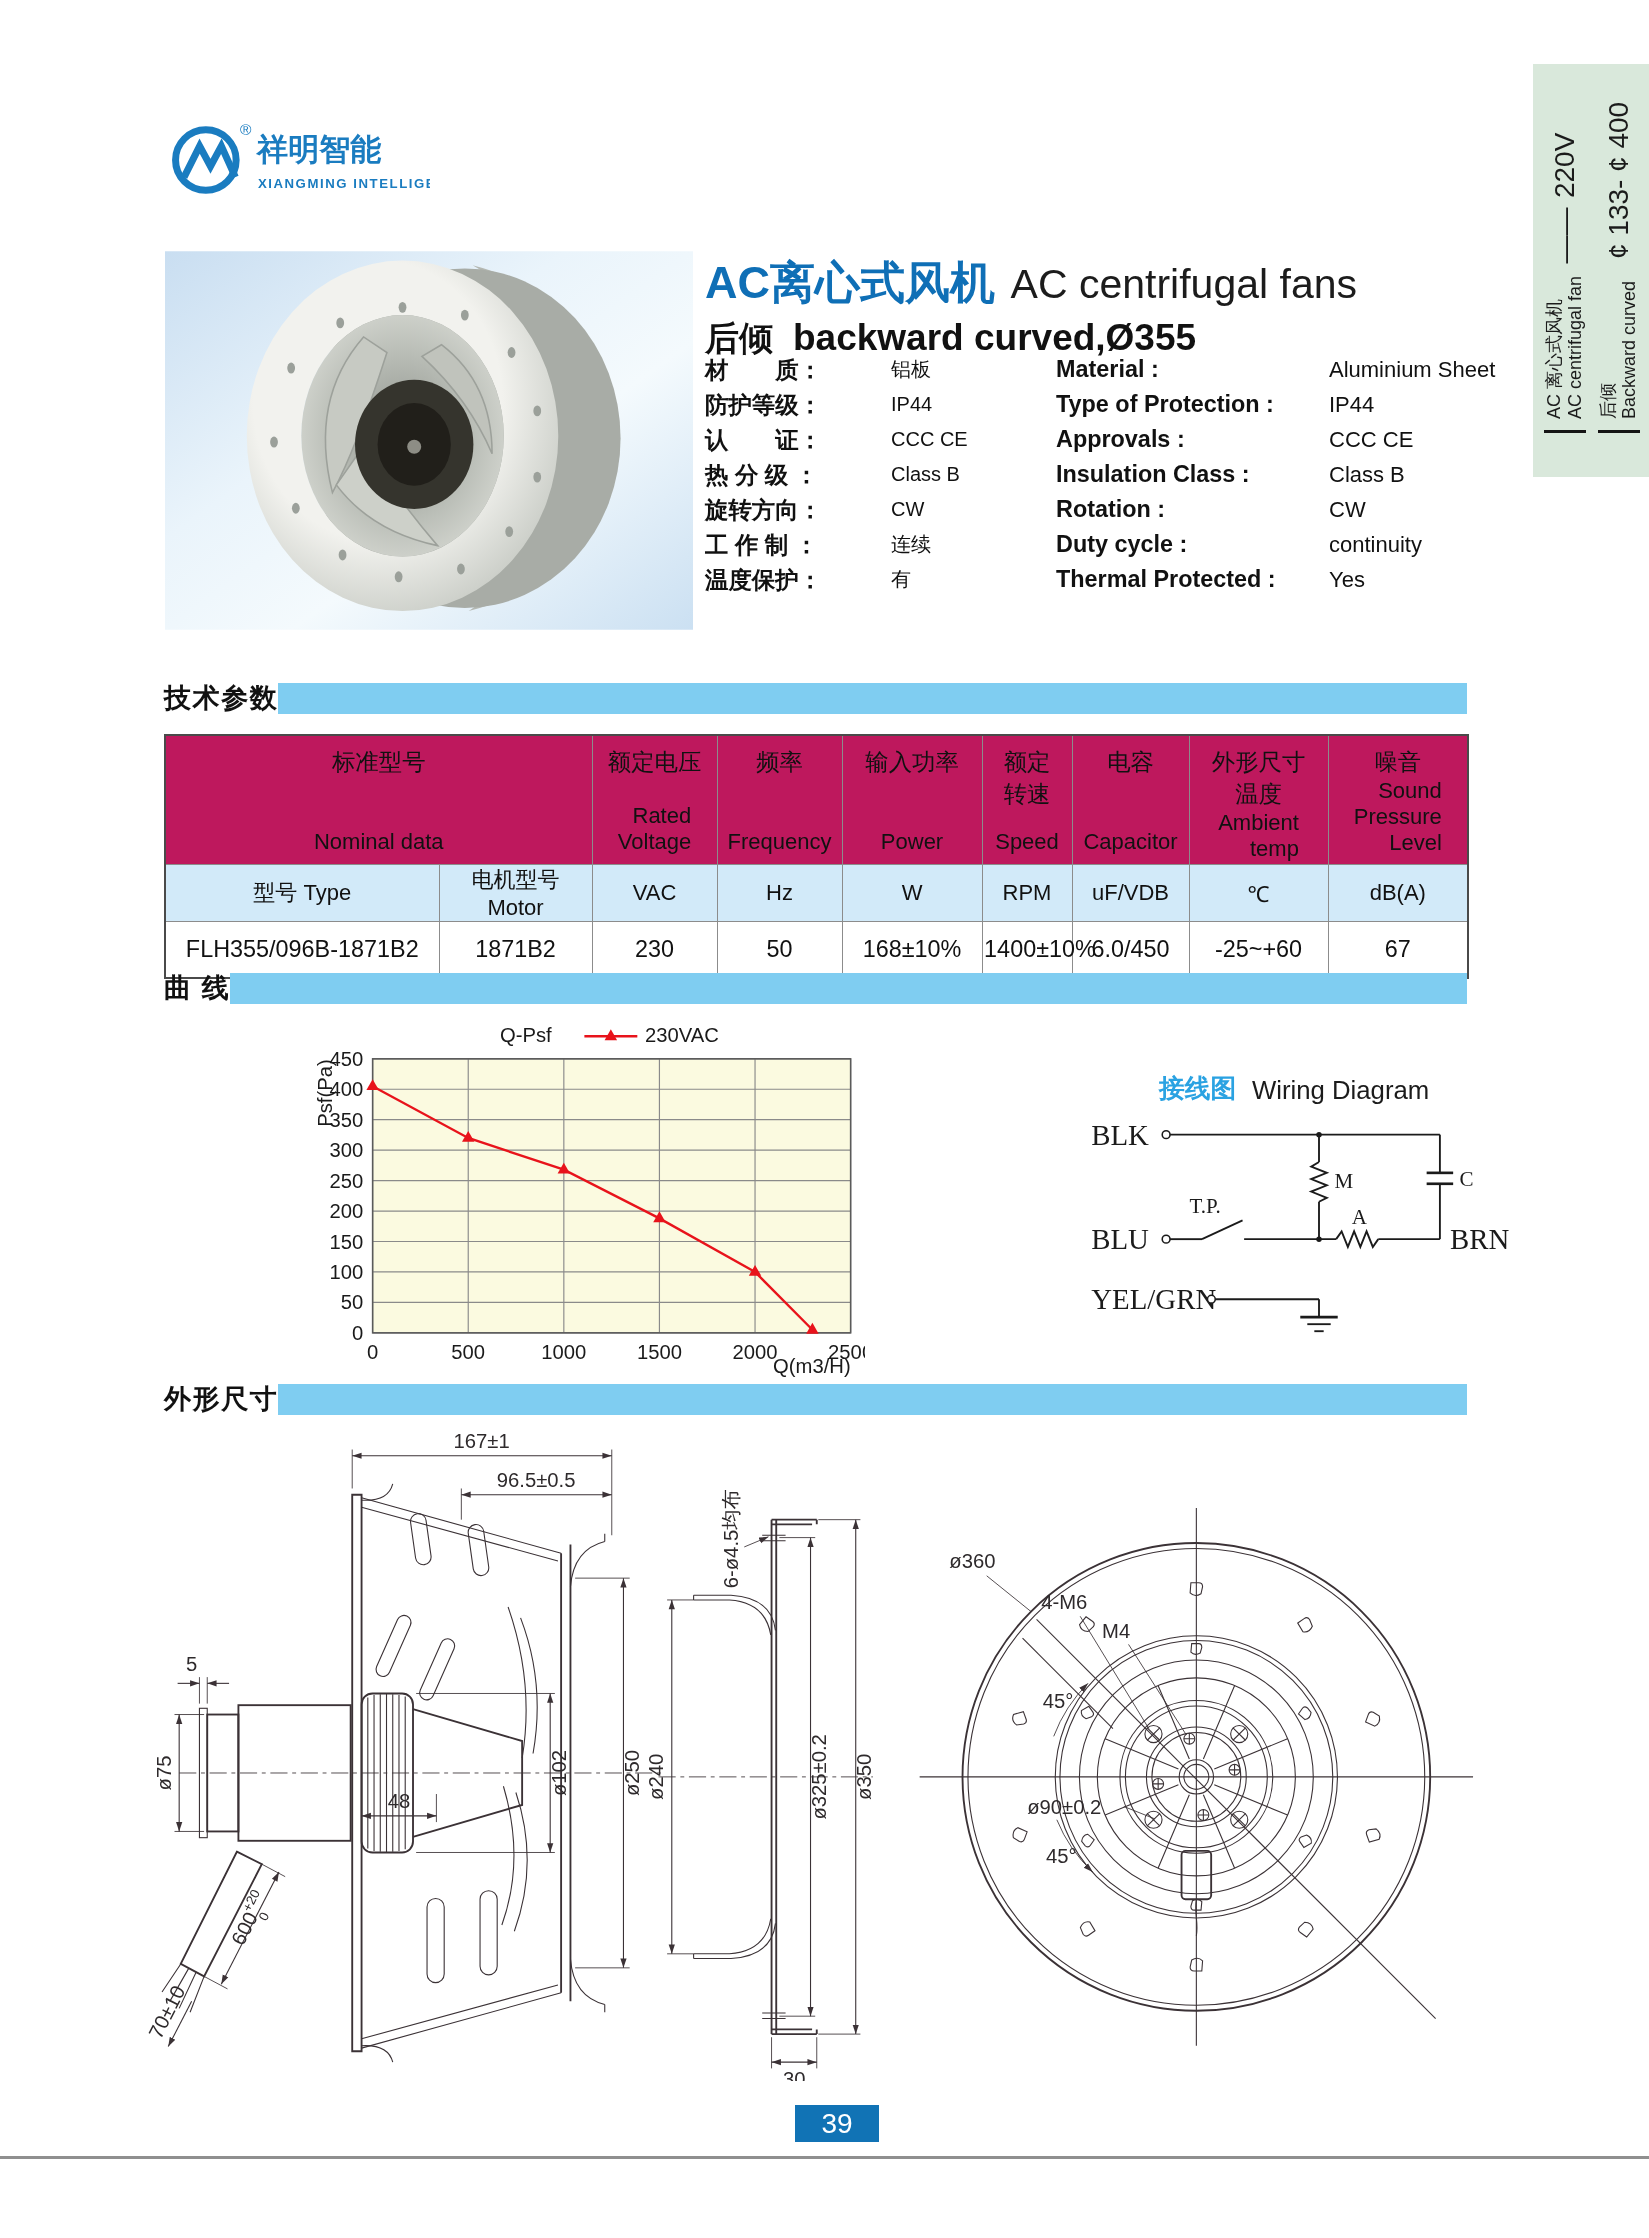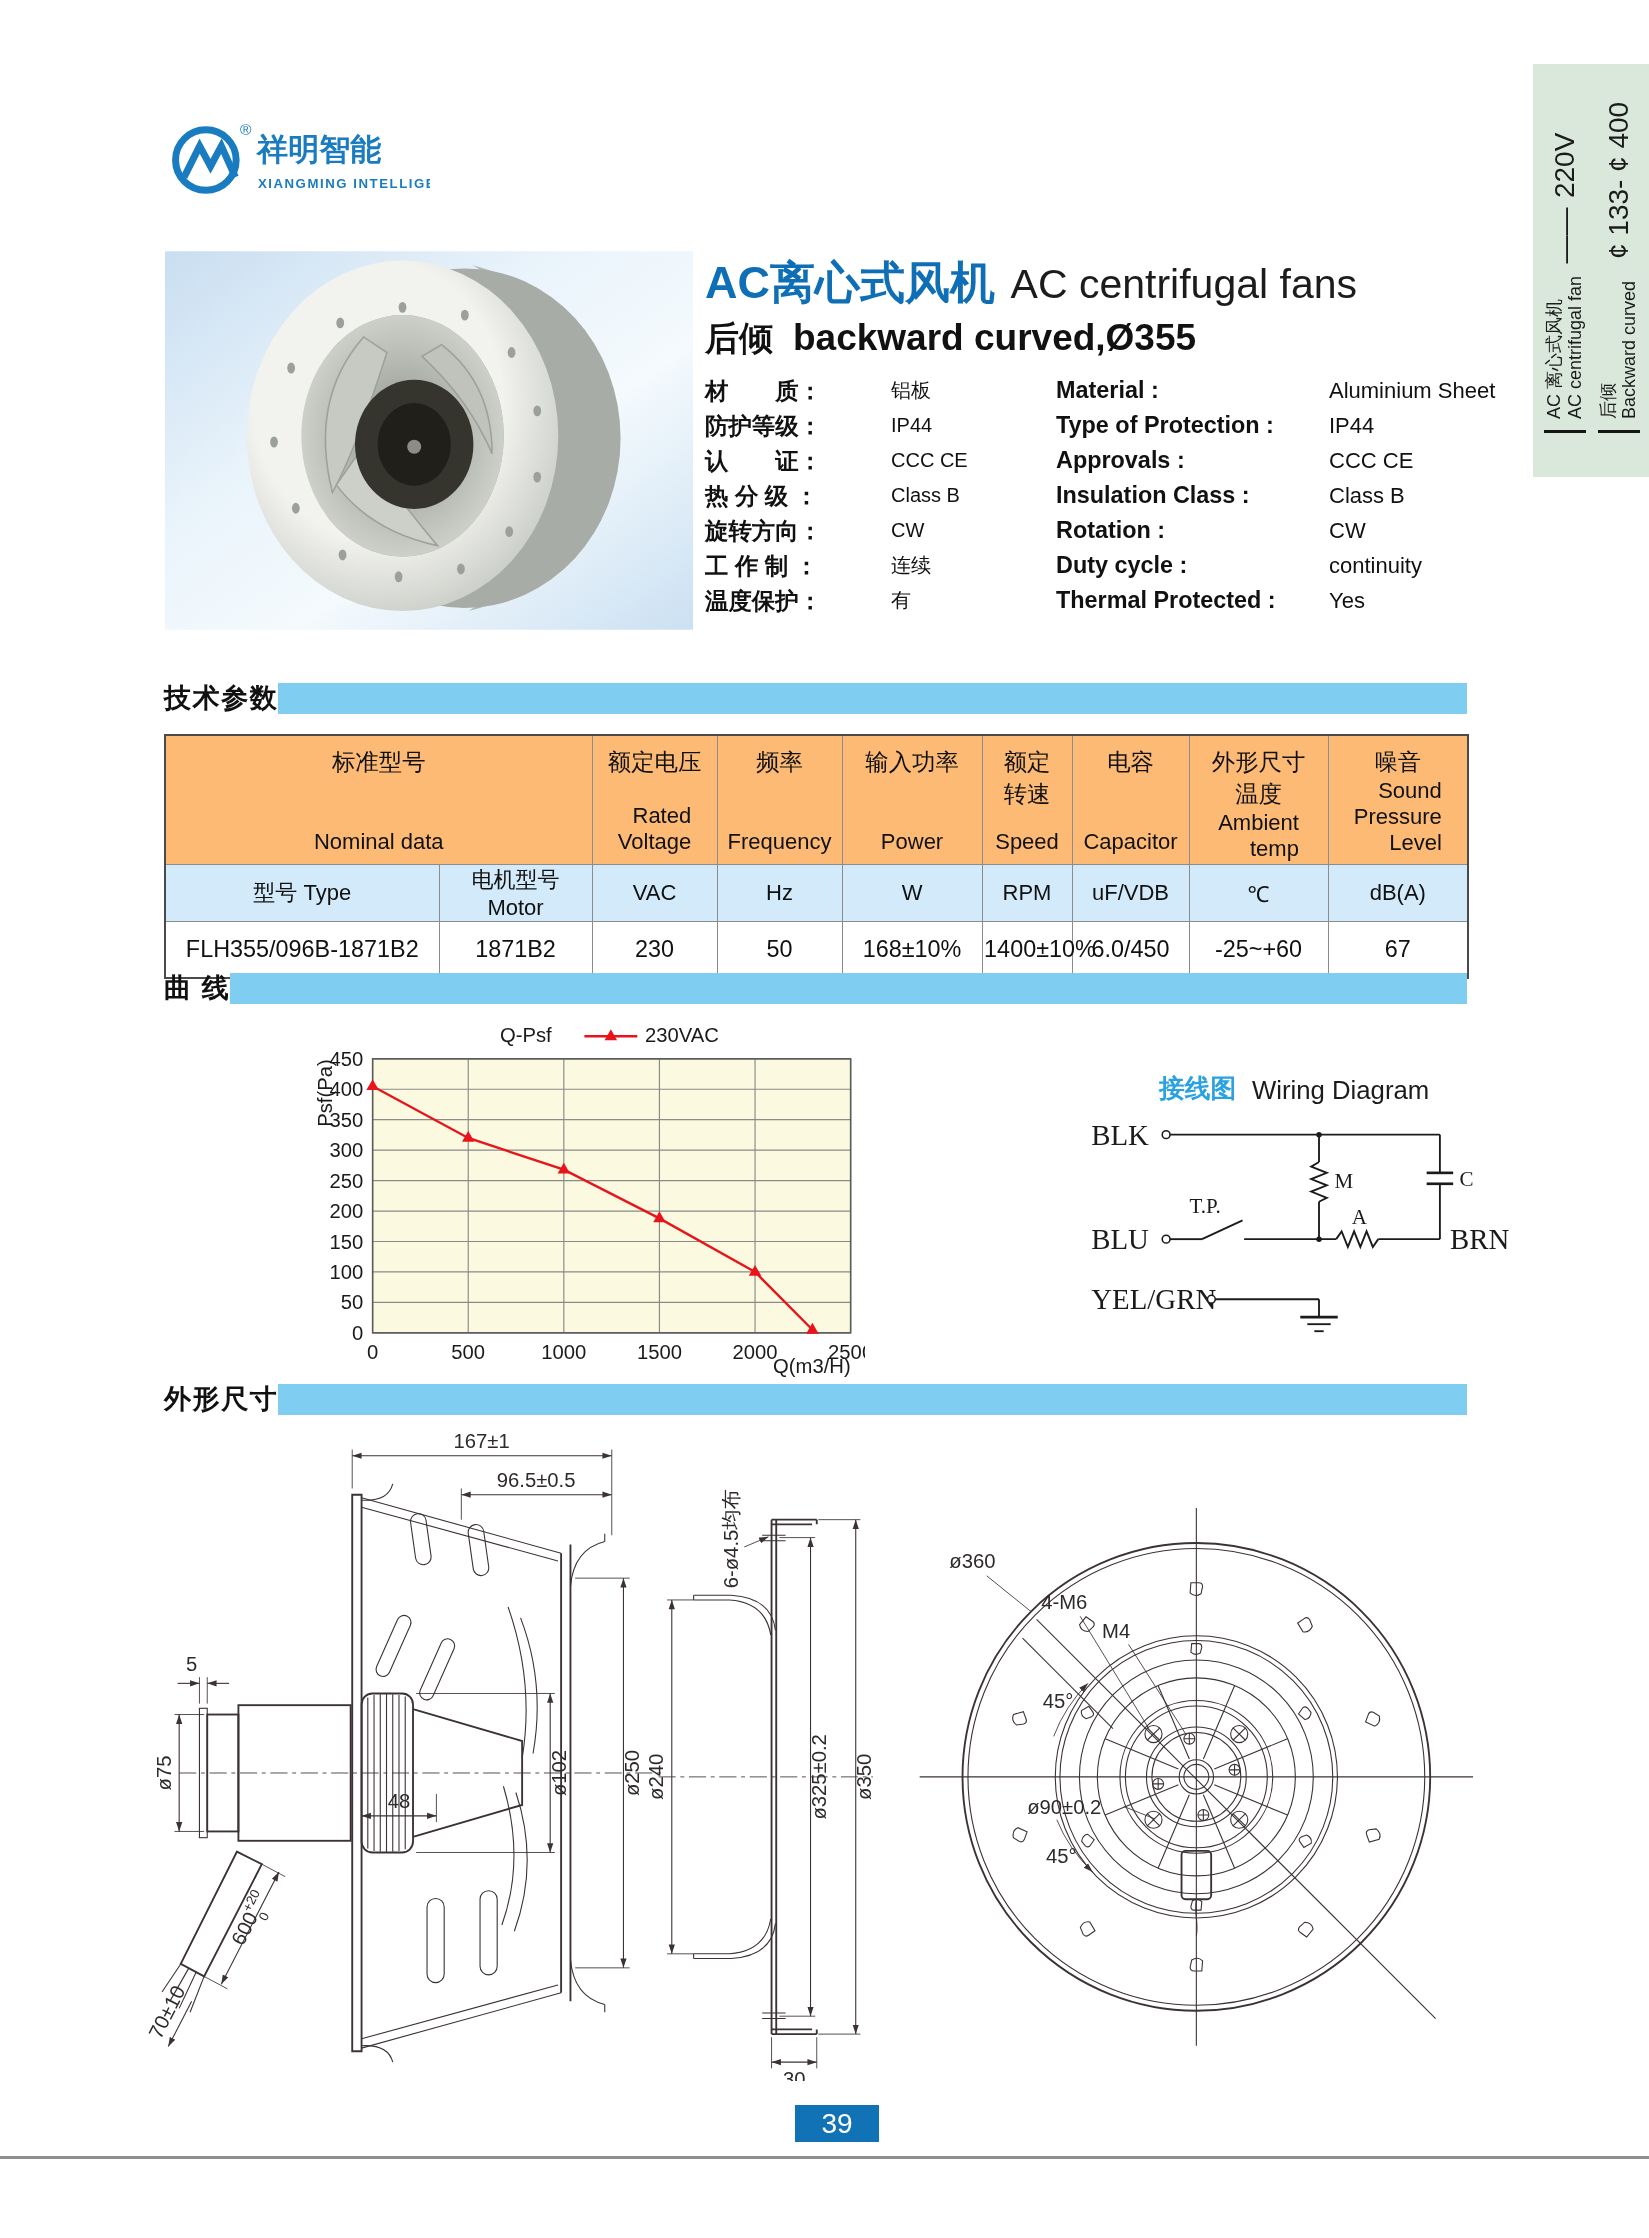--- a/index.html
+++ b/index.html
@@ -30,21 +30,21 @@
 
   
   .sec{display:flex;align-items:center;gap:0;width:1303px;}
   .sec .st{font-size:27px;font-weight:bold;letter-spacing:1.6px;white-space:nowrap;}
   .sec .bar{flex:1;height:31px;background:#7fcdf1;}
 
   
   table.tech{border-collapse:collapse;width:1303px;table-layout:fixed;border:2.3px solid #4a4a4a;}
   table.tech th,table.tech td{border:0.8px solid #8c8c8c;text-align:center;vertical-align:middle;
      white-space:pre-line;padding:0 1.6px;}
-  table.tech .r1 th{background:#fdba74;height:128px;font-weight:normal;}
+  table.tech .r1 th{background:#be185d;height:128px;font-weight:normal;}
   table.tech .r1 .hc{height:109px;display:flex;flex-direction:column;justify-content:space-between;align-items:center;padding:9.4px 0;}
   table.tech .r1 .cn{font-size:23.4px;}
   table.tech .r1 .en{font-size:22px;text-align:right;}
   table.tech .r2 th{background:#d2eaf9;height:36px;font-size:22px;font-weight:normal;}
   table.tech .r3 td{height:55px;font-size:23.4px;background:#fff;}
 
   
   .tick{font-size:26px;fill:#1a1a1a;font-family:"Liberation Sans",sans-serif;}
   .wt-cn{font-size:33px;font-weight:bold;fill:#2aa2e2;font-family:"Liberation Sans",sans-serif;}
   .wt-en{font-size:33px;fill:#1b1b1b;font-family:"Liberation Sans",sans-serif;}
@@ -163,21 +163,21 @@
     <div class="titlerow">
       <span class="t-cn">AC离心式风机</span>
       <span class="t-en">AC centrifugal fans</span>
     </div>
     <div class="subrow">
       <span class="s-cn">后倾</span>
       <span class="s-en">backward curved,Ø355</span>
     </div>
   </div>
 
-  <div class="abs specs" style="left:705px;top:373px;width:826px">
+  <div class="abs specs" style="left:705px;top:352px;width:826px">
     <span class="sp-cl">材　　质：</span>
     <span class="sp-cv">铝板</span>
     <span class="sp-el">Material :</span>
     <span class="sp-ev">Aluminium Sheet</span>
     <span class="sp-cl">防护等级：</span>
     <span class="sp-cv">IP44</span>
     <span class="sp-el">Type of Protection :</span>
     <span class="sp-ev">IP44</span>
     <span class="sp-cl">认　　证：</span>
     <span class="sp-cv">CCC CE</span>

